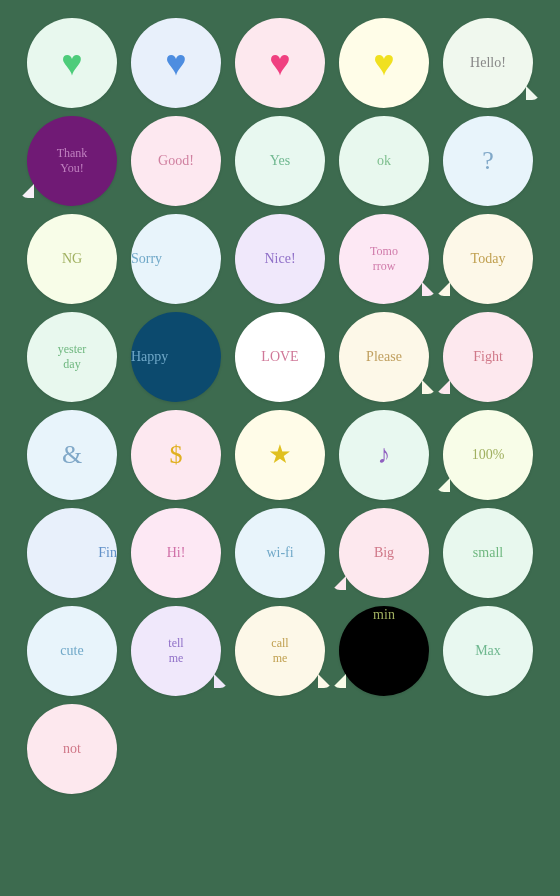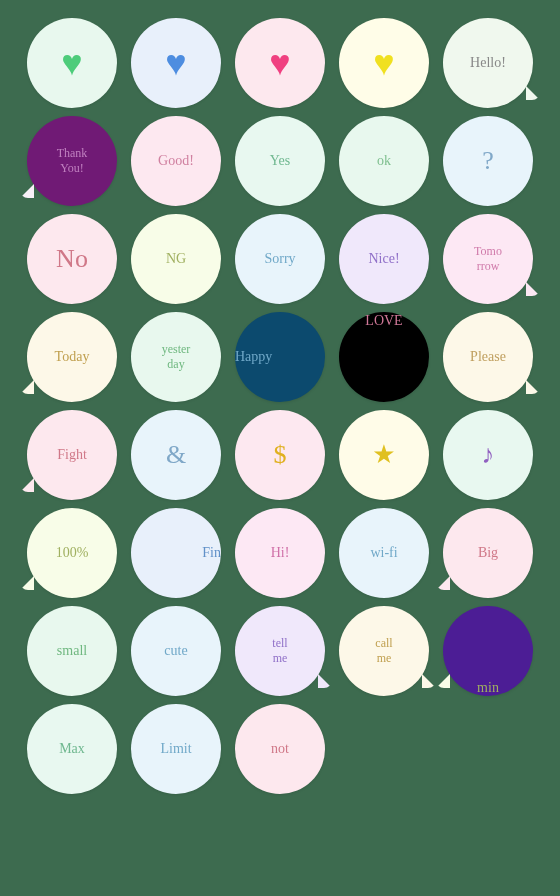--- a/index.html
+++ b/index.html
@@ -49,27 +49,24 @@
     </div>
     <div style="width: 90px; height: 90px; border-radius: 50%; background: rgb(232, 248, 240); display: flex; align-items: center; justify-content: center; position: relative; cursor: pointer; box-shadow: rgba(0, 0, 0, 0.1) 0px 1px 3px;">
       <span style="color: rgb(112, 184, 144); font-family: &quot;Comic Sans MS&quot;, cursive; font-size: 14px; font-weight: 500; text-align: center; line-height: 1.25; white-space: pre-line; z-index: 1;">Yes</span>
     </div>
     <div style="width: 90px; height: 90px; border-radius: 50%; background: rgb(232, 248, 238); display: flex; align-items: center; justify-content: center; position: relative; cursor: pointer; box-shadow: rgba(0, 0, 0, 0.1) 0px 1px 3px;">
       <span style="color: rgb(128, 192, 144); font-family: &quot;Comic Sans MS&quot;, cursive; font-size: 14px; font-weight: 500; text-align: center; line-height: 1.25; white-space: pre-line; z-index: 1;">ok</span>
     </div>
     <div style="width: 90px; height: 90px; border-radius: 50%; background: rgb(232, 244, 251); display: flex; align-items: center; justify-content: center; position: relative; cursor: pointer; box-shadow: rgba(0, 0, 0, 0.1) 0px 1px 3px;">
       <span style="color: rgb(128, 168, 200); font-family: &quot;Comic Sans MS&quot;, cursive; font-size: 26px; font-weight: 500; text-align: center; line-height: 1.25; white-space: pre-line; z-index: 1;">?</span>
     </div>
-    <div style="width: 90px; height: 90px; border-radius: 50%; background: rgb(253, 232, 238); display: flex; align-items: center; justify-content: center; position: relative; cursor: pointer; box-shadow: rgba(0, 0, 0, 0.1) 0px 1px 3px;">
-      <span style="color: rgb(208, 120, 136); font-family: &quot;Comic Sans MS&quot;, cursive; font-size: 26px; font-weight: 500; text-align: center; line-height: 1.25; white-space: pre-line; z-index: 1;">No</span>
-    </div>
     <div style="width: 90px; height: 90px; border-radius: 50%; background: rgb(248, 253, 232); display: flex; align-items: center; justify-content: center; position: relative; cursor: pointer; box-shadow: rgba(0, 0, 0, 0.1) 0px 1px 3px;">
       <span style="color: rgb(160, 176, 96); font-family: &quot;Comic Sans MS&quot;, cursive; font-size: 14px; font-weight: 500; text-align: center; line-height: 1.25; white-space: pre-line; z-index: 1;">NG</span>
     </div>
-    <div style="width: 90px; height: 90px; border-radius: 50%; background: rgb(232, 244, 251); display: flex; align-items: center; justify-content: center; position: relative; cursor: pointer; box-shadow: rgba(0, 0, 0, 0.1) 0px 1px 3px;">
+    <div style="width: 90px; height: 90px; border-radius: 50%; background: rgb(232, 244, 251); display: flex; align-items: center; justify-content: flex-start; position: relative; cursor: pointer; box-shadow: rgba(0, 0, 0, 0.1) 0px 1px 3px;">
       <span style="color: rgb(112, 168, 200); font-family: &quot;Comic Sans MS&quot;, cursive; font-size: 14px; font-weight: 500; text-align: center; line-height: 1.25; white-space: pre-line; z-index: 1;">Sorry</span>
     </div>
     <div style="width: 90px; height: 90px; border-radius: 50%; background: rgb(240, 232, 251); display: flex; align-items: center; justify-content: center; position: relative; cursor: pointer; box-shadow: rgba(0, 0, 0, 0.1) 0px 1px 3px;">
       <span style="color: rgb(144, 112, 200); font-family: &quot;Comic Sans MS&quot;, cursive; font-size: 14px; font-weight: 500; text-align: center; line-height: 1.25; white-space: pre-line; z-index: 1;">Nice!</span>
     </div>
     <div style="width: 90px; height: 90px; border-radius: 50%; background: rgb(253, 232, 244); display: flex; align-items: center; justify-content: center; position: relative; cursor: pointer; box-shadow: rgba(0, 0, 0, 0.1) 0px 1px 3px;">
       <div style="position: absolute; bottom: 8px; right: -7px; width: 14px; height: 14px; background: rgb(253, 232, 244); border-radius: 0px 0px 8px; clip-path: polygon(0px 0px, 0% 100%, 100% 100%);"></div>
       <span style="color: rgb(208, 122, 170); font-family: &quot;Comic Sans MS&quot;, cursive; font-size: 12px; font-weight: 500; text-align: center; line-height: 1.25; white-space: pre-line; z-index: 1;">Tomo
 rrow</span>
     </div>
@@ -77,21 +74,21 @@
       <div style="position: absolute; bottom: 8px; left: -7px; width: 14px; height: 14px; background: rgb(253, 248, 232); border-radius: 0px 0px 0px 8px; clip-path: polygon(100% 0px, 100% 100%, 0% 100%);"></div>
       <span style="color: rgb(192, 160, 80); font-family: &quot;Comic Sans MS&quot;, cursive; font-size: 14px; font-weight: 500; text-align: center; line-height: 1.25; white-space: pre-line; z-index: 1;">Today</span>
     </div>
     <div style="width: 90px; height: 90px; border-radius: 50%; background: rgb(232, 248, 238); display: flex; align-items: center; justify-content: center; position: relative; cursor: pointer; box-shadow: rgba(0, 0, 0, 0.1) 0px 1px 3px;">
       <span style="color: rgb(112, 184, 128); font-family: &quot;Comic Sans MS&quot;, cursive; font-size: 12px; font-weight: 500; text-align: center; line-height: 1.25; white-space: pre-line; z-index: 1;">yester
 day</span>
     </div>
     <div style="width: 90px; height: 90px; border-radius: 50%; background: #0c4a6e; display: flex; align-items: center; justify-content: flex-start; position: relative; cursor: pointer; box-shadow: rgba(0, 0, 0, 0.1) 0px 1px 3px;">
       <span style="color: rgb(112, 168, 200); font-family: &quot;Comic Sans MS&quot;, cursive; font-size: 14px; font-weight: 500; text-align: center; line-height: 1.25; white-space: pre-line; z-index: 1;">Happy</span>
     </div>
-    <div style="width: 90px; height: 90px; border-radius: 50%; background: #000000; display: flex; align-items: flex-start; justify-content: center; position: relative; cursor: pointer; box-shadow: rgba(0, 0, 0, 0.1) 0px 1px 3px;">
+    <div style="width: 90px; height: 90px; border-radius: 50%; background: #ffffff; display: flex; align-items: center; justify-content: center; position: relative; cursor: pointer; box-shadow: rgba(0, 0, 0, 0.1) 0px 1px 3px;">
       <span style="color: rgb(208, 120, 152); font-family: &quot;Comic Sans MS&quot;, cursive; font-size: 14px; font-weight: 500; text-align: center; line-height: 1.25; white-space: pre-line; z-index: 1;">LOVE</span>
     </div>
     <div style="width: 90px; height: 90px; border-radius: 50%; background: rgb(253, 248, 232); display: flex; align-items: center; justify-content: center; position: relative; cursor: pointer; box-shadow: rgba(0, 0, 0, 0.1) 0px 1px 3px;">
       <div style="position: absolute; bottom: 8px; right: -7px; width: 14px; height: 14px; background: rgb(253, 248, 232); border-radius: 0px 0px 8px; clip-path: polygon(0px 0px, 0% 100%, 100% 100%);"></div>
       <span style="color: rgb(192, 160, 96); font-family: &quot;Comic Sans MS&quot;, cursive; font-size: 14px; font-weight: 500; text-align: center; line-height: 1.25; white-space: pre-line; z-index: 1;">Please</span>
     </div>
     <div style="width: 90px; height: 90px; border-radius: 50%; background: rgb(253, 232, 238); display: flex; align-items: center; justify-content: center; position: relative; cursor: pointer; box-shadow: rgba(0, 0, 0, 0.1) 0px 1px 3px;">
       <div style="position: absolute; bottom: 8px; left: -7px; width: 14px; height: 14px; background: rgb(253, 232, 238); border-radius: 0px 0px 0px 8px; clip-path: polygon(100% 0px, 100% 100%, 0% 100%);"></div>
       <span style="color: rgb(208, 120, 136); font-family: &quot;Comic Sans MS&quot;, cursive; font-size: 14px; font-weight: 500; text-align: center; line-height: 1.25; white-space: pre-line; z-index: 1;">Fight</span>
     </div>
@@ -133,26 +130,23 @@
     <div style="width: 90px; height: 90px; border-radius: 50%; background: rgb(240, 232, 251); display: flex; align-items: center; justify-content: center; position: relative; cursor: pointer; box-shadow: rgba(0, 0, 0, 0.1) 0px 1px 3px;">
       <div style="position: absolute; bottom: 8px; right: -7px; width: 14px; height: 14px; background: rgb(240, 232, 251); border-radius: 0px 0px 8px; clip-path: polygon(0px 0px, 0% 100%, 100% 100%);"></div>
       <span style="color: rgb(144, 112, 200); font-family: &quot;Comic Sans MS&quot;, cursive; font-size: 12px; font-weight: 500; text-align: center; line-height: 1.25; white-space: pre-line; z-index: 1;">tell
 me</span>
     </div>
     <div style="width: 90px; height: 90px; border-radius: 50%; background: rgb(253, 248, 232); display: flex; align-items: center; justify-content: center; position: relative; cursor: pointer; box-shadow: rgba(0, 0, 0, 0.1) 0px 1px 3px;">
       <div style="position: absolute; bottom: 8px; right: -7px; width: 14px; height: 14px; background: rgb(253, 248, 232); border-radius: 0px 0px 8px; clip-path: polygon(0px 0px, 0% 100%, 100% 100%);"></div>
       <span style="color: rgb(192, 160, 80); font-family: &quot;Comic Sans MS&quot;, cursive; font-size: 12px; font-weight: 500; text-align: center; line-height: 1.25; white-space: pre-line; z-index: 1;">call
 me</span>
     </div>
-    <div style="width: 90px; height: 90px; border-radius: 50%; background: #4c1d95; display: flex; align-items: flex-end; justify-content: center; position: relative; cursor: pointer; box-shadow: rgba(0, 0, 0, 0.1) 0px 1px 3px;">
+    <div style="width: 90px; height: 90px; border-radius: 50%; background: #000000; display: flex; align-items: flex-start; justify-content: center; position: relative; cursor: pointer; box-shadow: rgba(0, 0, 0, 0.1) 0px 1px 3px;">
       <div style="position: absolute; bottom: 8px; left: -7px; width: 14px; height: 14px; background: rgb(248, 253, 232); border-radius: 0px 0px 0px 8px; clip-path: polygon(100% 0px, 100% 100%, 0% 100%);"></div>
       <span style="color: rgb(160, 176, 96); font-family: &quot;Comic Sans MS&quot;, cursive; font-size: 14px; font-weight: 500; text-align: center; line-height: 1.25; white-space: pre-line; z-index: 1;">min</span>
     </div>
     <div style="width: 90px; height: 90px; border-radius: 50%; background: rgb(232, 248, 240); display: flex; align-items: center; justify-content: center; position: relative; cursor: pointer; box-shadow: rgba(0, 0, 0, 0.1) 0px 1px 3px;">
       <span style="color: rgb(112, 184, 144); font-family: &quot;Comic Sans MS&quot;, cursive; font-size: 14px; font-weight: 500; text-align: center; line-height: 1.25; white-space: pre-line; z-index: 1;">Max</span>
-    </div>
-    <div style="width: 90px; height: 90px; border-radius: 50%; background: rgb(232, 244, 251); display: flex; align-items: center; justify-content: center; position: relative; cursor: pointer; box-shadow: rgba(0, 0, 0, 0.1) 0px 1px 3px;">
-      <span style="color: rgb(112, 168, 200); font-family: &quot;Comic Sans MS&quot;, cursive; font-size: 14px; font-weight: 500; text-align: center; line-height: 1.25; white-space: pre-line; z-index: 1;">Limit</span>
     </div>
     <div style="width: 90px; height: 90px; border-radius: 50%; background: rgb(253, 232, 238); display: flex; align-items: center; justify-content: center; position: relative; cursor: pointer; box-shadow: rgba(0, 0, 0, 0.1) 0px 1px 3px;">
       <span style="color: rgb(208, 120, 136); font-family: &quot;Comic Sans MS&quot;, cursive; font-size: 14px; font-weight: 500; text-align: center; line-height: 1.25; white-space: pre-line; z-index: 1;">not</span>
     </div>
   </div>
 
 </body></html>

